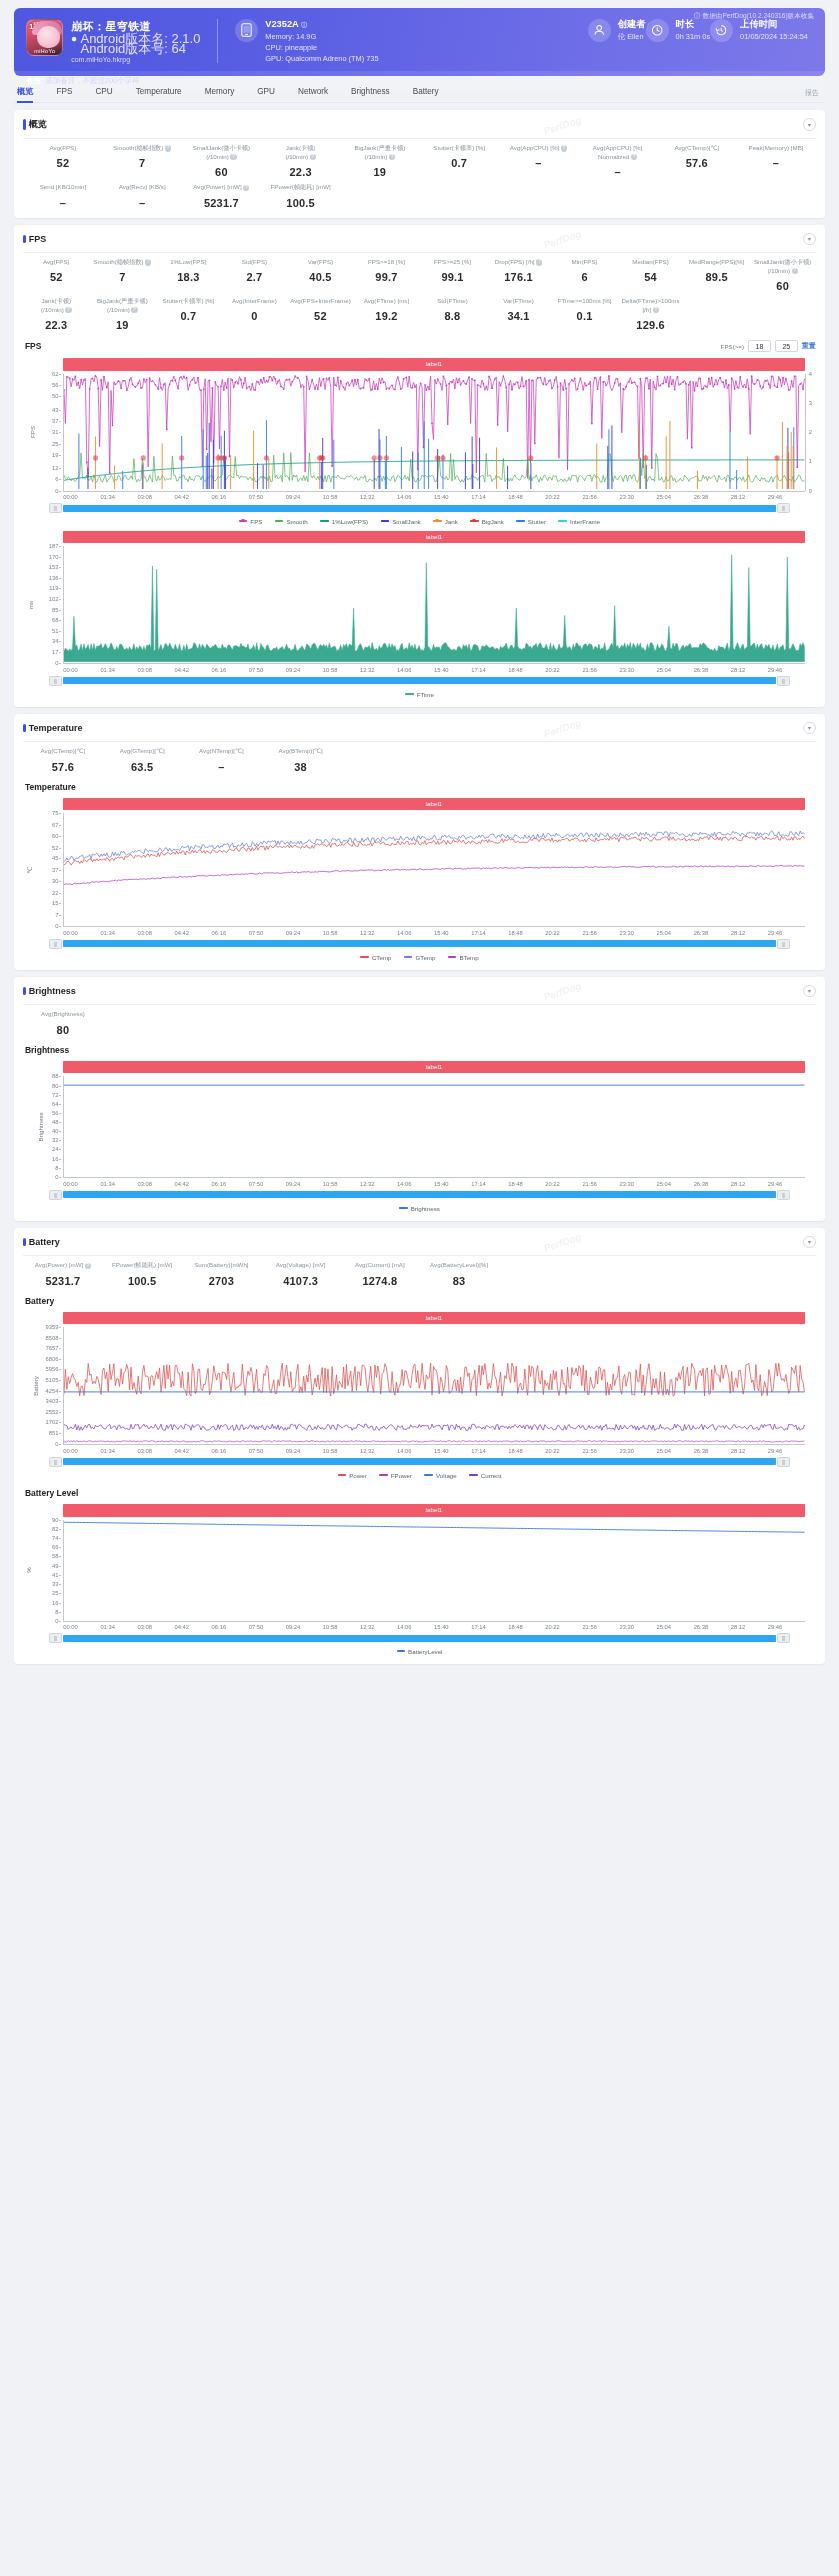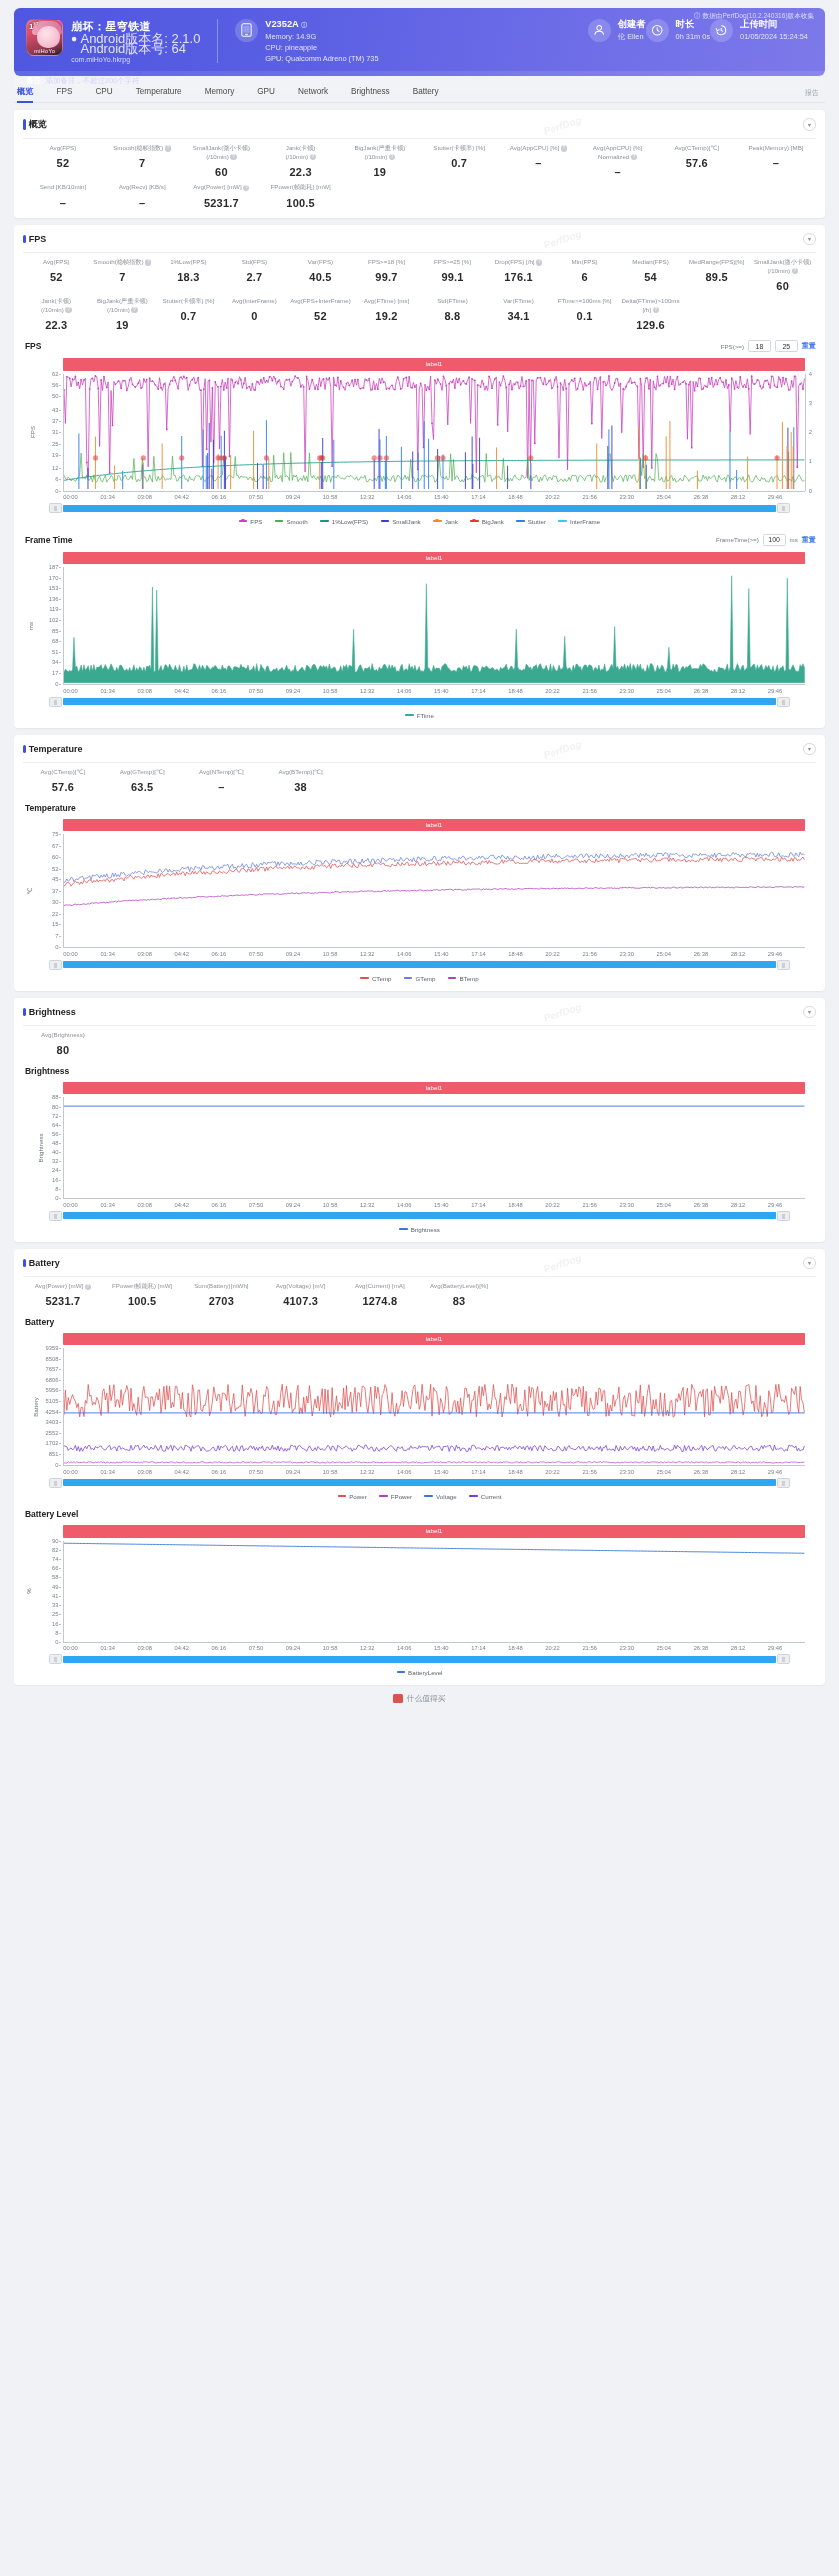--- a/index.html
+++ b/index.html
@@ -870,29 +870,20 @@
               <i style="background: rgb(47, 126, 240);"></i>
               <span>Stutter</span>
             </div>
             <div class="lg">
               <i style="background: rgb(47, 208, 224);"></i>
               <span>InterFrame</span>
             </div>
           </div>
         </div>
         <div>
-          <div class="chart-head">
-            <div class="chart-name">Frame Time</div>
-            <div class="chart-ctl">
-              <span>FrameTime(&gt;=)</span>
-              <input readonly="" value="100" style="">
-              <span>ms</span>
-              <span class="reset">重置</span>
-            </div>
-          </div>
           <div class="labelbar">label1</div>
           <div class="plotwrap" style="height: 117px;">
             <div class="axis-y-title">ms</div>
             <div class="ticks">
               <div class="tick" style="top: 117px;">0</div>
               <div class="tick" style="top: 106px;">17</div>
               <div class="tick" style="top: 95px;">34</div>
               <div class="tick" style="top: 85px;">51</div>
               <div class="tick" style="top: 74px;">68</div>
               <div class="tick" style="top: 64px;">85</div>
@@ -1353,18 +1344,14 @@
             <div class="lg">
               <i style="background: rgb(58, 120, 216);"></i>
               <span>BatteryLevel</span>
             </div>
           </div>
         </div>
         <div class="wm" style="right: 30%; top: 9.3px;">PerfDog</div>
       </div>
     </div>
 
-  <div class="footer">
-    <span class="sq"></span>
-    <span>什么值得买</span>
-  </div>
 </div>
 
 
 </body></html>

